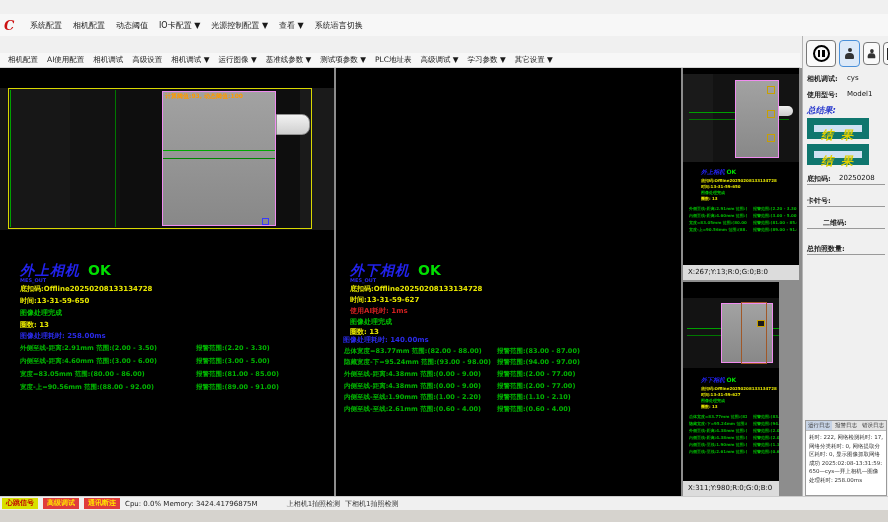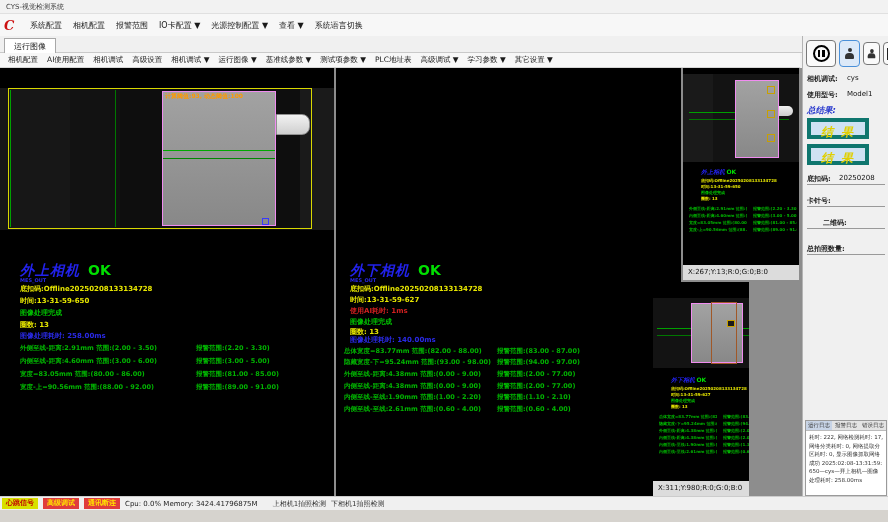--- a/index.html
+++ b/index.html
@@ -67,21 +67,21 @@
   .person::after { content:""; position:absolute; left:0; top:5px; width:9px; height:6px;
                    border-radius:4px 4px 1px 1px; background:#333; }
   .door { position:relative; width:10px; height:12px; border:1.5px solid #222; }
   .door::after { content:""; position:absolute; right:-5px; top:3px; width:0; height:0;
                  border-left:4px solid #222; border-top:3px solid transparent;
                  border-bottom:3px solid transparent; }
   .sb-label { position:absolute; font-size:7px; font-weight:bold; color:#222; white-space:nowrap; }
   .sb-value { position:absolute; font-size:7px; color:#111; white-space:nowrap; }
   .sb-line { position:absolute; border-bottom:1px solid #999; width:78px; left:4px; }
   .resbox { position:absolute; left:4px; width:62px; height:21px; background:#cfe2f3;
-            border:4px solid #0f766e; text-align:center; line-height:21px; color:#e0cf00;
+            border:7px solid #0f766e; text-align:center; line-height:21px; color:#e0cf00;
             font-weight:bold; font-style:italic; font-size:12px; letter-spacing:2px; }
   .logpanel { position:absolute; left:2px; top:384px; width:82px; height:76px; background:#fff;
               border:1px solid #9a9a9a; overflow:hidden; }
   .logtabs { display:flex; gap:1px; background:#e4e4e4; border-bottom:1px solid #bbb; }
   .logtabs span { font-size:5.5px; padding:1px 2px; color:#333; cursor:pointer; }
   .logtabs span.on { background:#c8d4e6; }
   .logtext { font-size:5.5px; color:#333; padding:2px 3px; line-height:1.55; word-break:break-all; }
 
   
   .statusbar { left:0; top:496px; width:888px; height:14px; background:#f0f0f0;
@@ -90,38 +90,32 @@
   .badge { padding:0 4px; font-size:7px; font-weight:bold; line-height:11px; }
   .badge.hb { background:#d8e000; color:#c00000; }
   .badge.err { background:#e03c3c; color:#ffe000; }
   .bottomstrip { left:0; top:510px; width:888px; height:12px; background:#d6d3ce; }
 </style>
 </head>
 <body>
 
 <div class="window">
 
-  <div class="abs titlebar">
-    <span>CYS-视觉检测系统</span>
-  </div>
 
   <div class="abs menubar">
     <span class="logo">C</span>
     <span class="menu-item">系统配置</span>
     <span class="menu-item">相机配置</span>
-    <span class="menu-item">报警范围</span>
+    <span class="menu-item">动态阈值</span>
     <span class="menu-item">IO卡配置 ▼</span>
     <span class="menu-item">光源控制配置 ▼</span>
     <span class="menu-item">查看 ▼</span>
     <span class="menu-item">系统语言切换</span>
   </div>
 
-  <div class="abs tabrow">
-    <div class="tab">运行图像</div>
-  </div>
 
   <div class="abs toolbar2">
     <span class="menu-item">相机配置</span>
     <span class="menu-item">AI使用配置</span>
     <span class="menu-item">相机调试</span>
     <span class="menu-item">高级设置</span>
     <span class="menu-item">相机调试 ▼</span>
     <span class="menu-item">运行图像 ▼</span>
     <span class="menu-item">基准线参数 ▼</span>
     <span class="menu-item">测试项参数 ▼</span>
@@ -181,21 +175,21 @@
     <div class="panel" style="left:336px; top:0; width:345px; height:428px;">
 
       <div class="t camname" style="left:14px; top:194px;">外下相机</div>
       <div class="t camok" style="left:82px; top:194px;">OK</div>
       <div class="t blu" style="left:14px; top:209px; font-size:5px;">MES_OUT</div>
       <div class="t yel" style="left:14px; top:216px;">底扣码:Offline20250208133134728</div>
       <div class="t yel" style="left:14px; top:227px;">时间:13-31-59-627</div>
       <div class="t red" style="left:14px; top:238px;">使用AI耗时: 1ms</div>
       <div class="t grn" style="left:14px; top:249px;">图像处理完成</div>
       <div class="t yel" style="left:14px; top:259px;">圈数: 13</div>
-      <div class="t blu" style="left:14px; top:267px;">图像处理耗时: 140.00ms</div>
+      <div class="t blu" style="left:7px; top:267px;">图像处理耗时: 140.00ms</div>
 
       <div class="meas-row" style="top:279px;">
         <span class="meas" style="left:8px;">总体宽度=83.77mm 范围:(82.00 - 88.00)</span>
         <span class="alarm" style="left:161px;">报警范围:(83.00 - 87.00)</span>
       </div>
       <div class="meas-row" style="top:290px;">
         <span class="meas" style="left:8px;">隐藏宽度-下=95.24mm 范围:(93.00 - 98.00)</span>
         <span class="alarm" style="left:161px;">报警范围:(94.00 - 97.00)</span>
       </div>
       <div class="meas-row" style="top:302px;">
@@ -237,21 +231,21 @@
       <div class="mrow" style="left:6px; top:145px; width:58px; overflow:hidden;">内侧至线-距离:4.60mm 范围:(3.00 - 6.00)</div>
       <div class="mrow" style="left:6px; top:152px; width:58px; overflow:hidden;">宽度=83.05mm 范围:(80.00 - 86.00)</div>
       <div class="mrow" style="left:6px; top:159px; width:58px; overflow:hidden;">宽度-上=90.56mm 范围:(88.00 - 92.00)</div>
       <div class="mrow" style="left:70px; top:138px; width:44px; overflow:hidden;">报警范围:(2.20 - 3.30)</div>
       <div class="mrow" style="left:70px; top:145px; width:44px; overflow:hidden;">报警范围:(3.00 - 5.00)</div>
       <div class="mrow" style="left:70px; top:152px; width:44px; overflow:hidden;">报警范围:(81.00 - 85.00)</div>
       <div class="mrow" style="left:70px; top:159px; width:44px; overflow:hidden;">报警范围:(89.00 - 91.00)</div>
       <div class="pstatus light" style="top:197px;">X:267;Y:13;R:0;G:0;B:0</div>
     </div>
 
-    <div class="panel" style="left:653px; top:214px; width:96px; height:214px;">
+    <div class="panel" style="left:683px; top:214px; width:96px; height:214px;">
       <div class="abs" style="left:0; top:16px; width:116px; height:70px; background:#131313;">
         <div class="ln" style="left:4px; top:30px; width:108px; height:1px; background:#00a000;"></div>
         <div class="ln" style="left:4px; top:37px; width:108px; height:1px; background:#007800;"></div>
         <div class="part" style="left:38px; top:5px; width:52px; height:60px;"></div>
         <div class="ln" style="left:58px; top:4px; width:26px; height:62px; border:1px solid #a05828;"></div>
         <div class="ln" style="left:74px; top:22px; width:8px; height:7px; background:#1c1c1c; border:1px solid #c8a000;"></div>
       </div>
       <div class="mt" style="left:18px; top:94px;"><span class="mini-name">外下相机</span> <span class="mini-ok">OK</span></div>
       <div class="mt yel" style="left:18px; top:104px;">底扣码:Offline20250208133134728</div>
       <div class="mt yel" style="left:18px; top:110px;">时间:13-31-59-627</div>
@@ -325,18 +319,18 @@
       </div>
       <div class="logtext">耗时: 222, 网络检测耗时: 17, 网络分类耗时: 0, 网络提取分区耗时: 0, 显示图像抓取网络成功 2025:02:08-13:31:59:650—cys—开上相机—图像处理耗时: 258.00ms</div>
     </div>
   </div>
 
   <div class="abs statusbar">
     <span class="badge hb">心跳信号</span>
     <span class="badge err">高级调试</span>
     <span class="badge err">通讯断连</span>
     <span>Cpu: 0.0% Memory: 3424.41796875M</span>
-    <span style="margin-left:10px; color:#333;">上相机1拍照检测</span>
+    <span style="margin-left:24px; color:#333;">上相机1拍照检测</span>
     <span style="color:#333;">下相机1拍照检测</span>
   </div>
 
   <div class="abs bottomstrip"></div>
 </div>
 
 </body></html>

